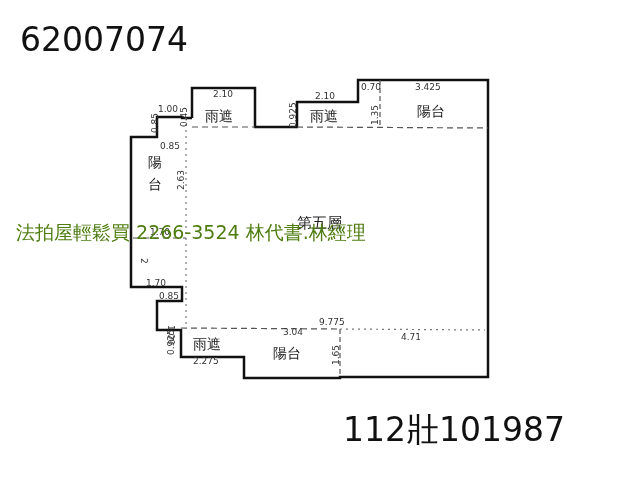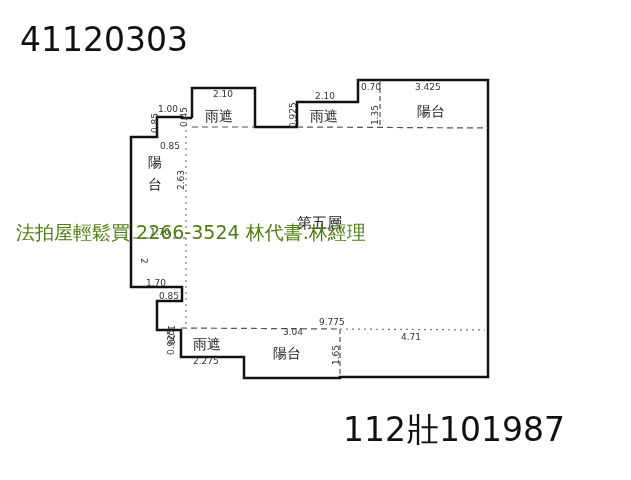--- a/index.html
+++ b/index.html
@@ -8,21 +8,21 @@
     .case-id { position: absolute; left: 343px; top: 408px; font-size: 33px; color: #111; font-family: "DejaVu Sans", sans-serif; }
     svg.plan { position: absolute; left: 0; top: 0; }
     .room-label { font-family: "DejaVu Sans", sans-serif; font-size: 14px; fill: #222; }
     .dim { font-family: "DejaVu Sans", sans-serif; font-size: 9px; fill: #333; }
     .floor-label { font-family: "DejaVu Sans", sans-serif; font-size: 15px; fill: #222; }
     .banner { position: absolute; left: 16px; top: 220px; font-size: 19px; font-weight: normal; color: #4d7c0f; white-space: nowrap; font-family: "DejaVu Sans", sans-serif; letter-spacing: 0px; }
   </style>
 </head>
 <body>
 
-<div class="doc-id">41120303</div>
+<div class="doc-id">62007074</div>
 
 <svg class="plan" width="631" height="480" viewBox="0 0 631 480" xmlns="http://www.w3.org/2000/svg">
 
   <polyline points="192,118 192,88 255,88 255,127 297,127 297,102 358,102 358,80 488,80 488,377 340,377 340,378 244,378 244,357 181,357 181,330 157,330 157,301 182,301 182,287 131,287 131,137 157,137 157,117 182,117 182,118 192,118" fill="none" stroke="#111" stroke-width="2.5"></polyline>
 
   <line x1="192" y1="127" x2="255" y2="127" stroke="#555" stroke-width="1.2" stroke-dasharray="6,4"></line>
   <line x1="297" y1="127" x2="488" y2="128" stroke="#555" stroke-width="1.2" stroke-dasharray="6,4"></line>
   <line x1="380" y1="80" x2="380" y2="128" stroke="#555" stroke-width="1.2" stroke-dasharray="5,3"></line>
   <line x1="186" y1="118" x2="186" y2="328" stroke="#777" stroke-width="1.2" stroke-dasharray="2,4"></line>
   <line x1="133" y1="238" x2="186" y2="238" stroke="#555" stroke-width="1.2" stroke-dasharray="6,4"></line>

